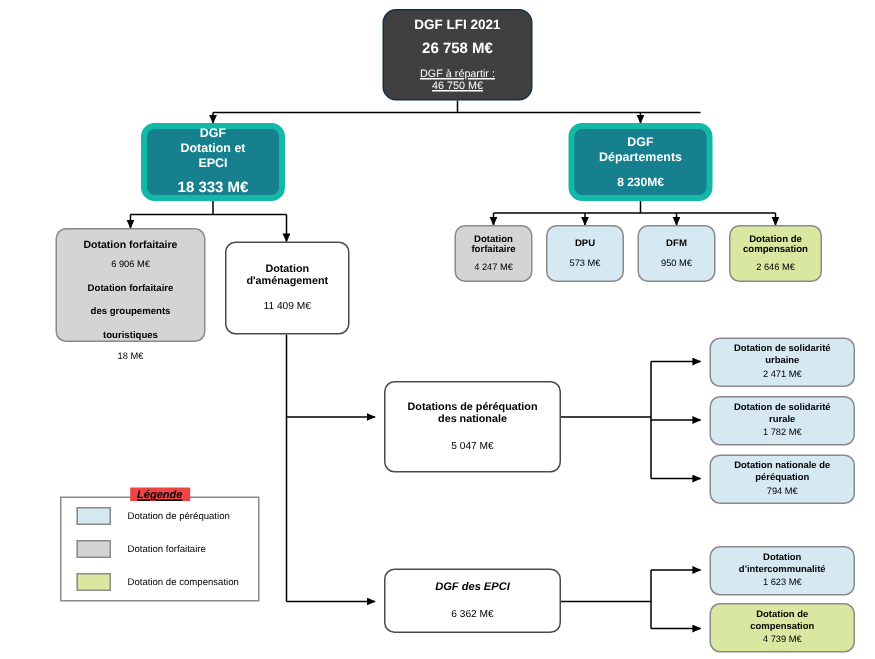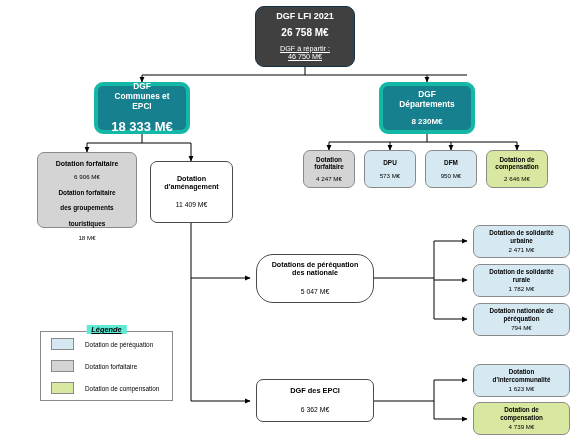--- a/index.html
+++ b/index.html
@@ -84,21 +84,21 @@
   #root-node .v2 { margin-bottom: 6px; font-weight: bold; font-size: 10px;}
   #root-node .v3 { font-size: 7.2px; text-decoration: underline; }
 
   
   #branch-communes {
     left: 94px; top: 82px;
     width: 96px; height: 52px;
     font-size: 8.3px;
   }
   #branch-communes .ttl { font-size: 8.3px; }
-  #branch-communes .val { margin-top: 7px; font-weight: bold; font-size: 13px; }
+  #branch-communes .val { margin-top: 7px; font-weight: bold; font-size: 10px; }
 
   #branch-departements {
     left: 379px; top: 82px;
     width: 96px; height: 52px;
     font-size: 8.3px;
   }
   #branch-departements .ttl { font-size: 8.3px; }
   #branch-departements .val { margin-top: 7px; font-weight: bold; font-size: 8px; }
 
   
@@ -134,33 +134,32 @@
   #node-dep-dpu        { left: 364px; width: 52px; }
   #node-dep-dfm        { left: 425px; width: 52px; }
   #node-dep-compensation { left: 486px; width: 62px; }
   .dep-child .ttl { font-size: 6.4px; }
   .dep-child .val { margin-top: 4px; font-size: 6.2px; font-weight: normal; }
   #node-dep-dpu .val, #node-dep-dfm .val { margin-top: 6px; }
 
   
   #node-pereq-communes {
     left: 256px; top: 254px;
-    width: 118px; height: 49px;
+    width: 118px; height: 61px;
     font-size: 7px;
-    border-radius: 17px;
   }
   #node-pereq-communes .ttl { font-size: 7.2px; }
   #node-pereq-communes .val { margin-top: 10px; font-size: 6.8px; }
 
   #node-dgf-epci {
     left: 256px; top: 379px;
     width: 118px; height: 43px;
     font-size: 7px;
   }
-  #node-dgf-epci .ttl { font-size: 7.4px; }
+  #node-dgf-epci .ttl { font-size: 7.4px; font-style: italic; }
   #node-dgf-epci .val { margin-top: 10px; font-size: 6.8px; }
 
   
   .leaf {
     left: 473px;
     width: 97px;
     font-size: 6.2px;
   }
   .leaf .ttl { font-size: 6.3px; }
   .leaf .val { margin-top: 2px; font-size: 6.2px; font-weight: normal; }
@@ -177,21 +176,21 @@
     width: 133px; height: 70px;
     border: 1px solid #8a8a8a;
     background: #ffffff;
     box-sizing: border-box;
   }
   #legend-title {
     position: absolute;
     left: 50%;
     transform: translateX(-50%);
     top: -7px;
-    background: #5eead4;
+    background: #ef4444;
     padding: 0 5px;
     font-size: 7.4px;
     font-style: italic;
     font-weight: bold;
     color: #000;
     white-space: nowrap;
     text-decoration: underline;
   }
   .legend-row {
     display: flex;
@@ -261,21 +260,21 @@
 
   <div id="root-node" class="node v-navy">
     <div class="ttl">DGF LFI 2021</div>
     <div class="v2">26 758 M€</div>
     <div class="v3">DGF à répartir :</div>
     <div class="v3">46 750 M€</div>
   </div>
 
   <div id="branch-communes" class="node v-teal">
     <div class="ttl">DGF</div>
-    <div class="ttl">Communes et</div>
+    <div class="ttl">Dotation et</div>
     <div class="ttl">EPCI</div>
     <div class="val">18 333 M€</div>
   </div>
 
   <div id="branch-departements" class="node v-teal">
     <div class="ttl">DGF</div>
     <div class="ttl">Départements</div>
     <div class="val">8 230M€</div>
   </div>
 

